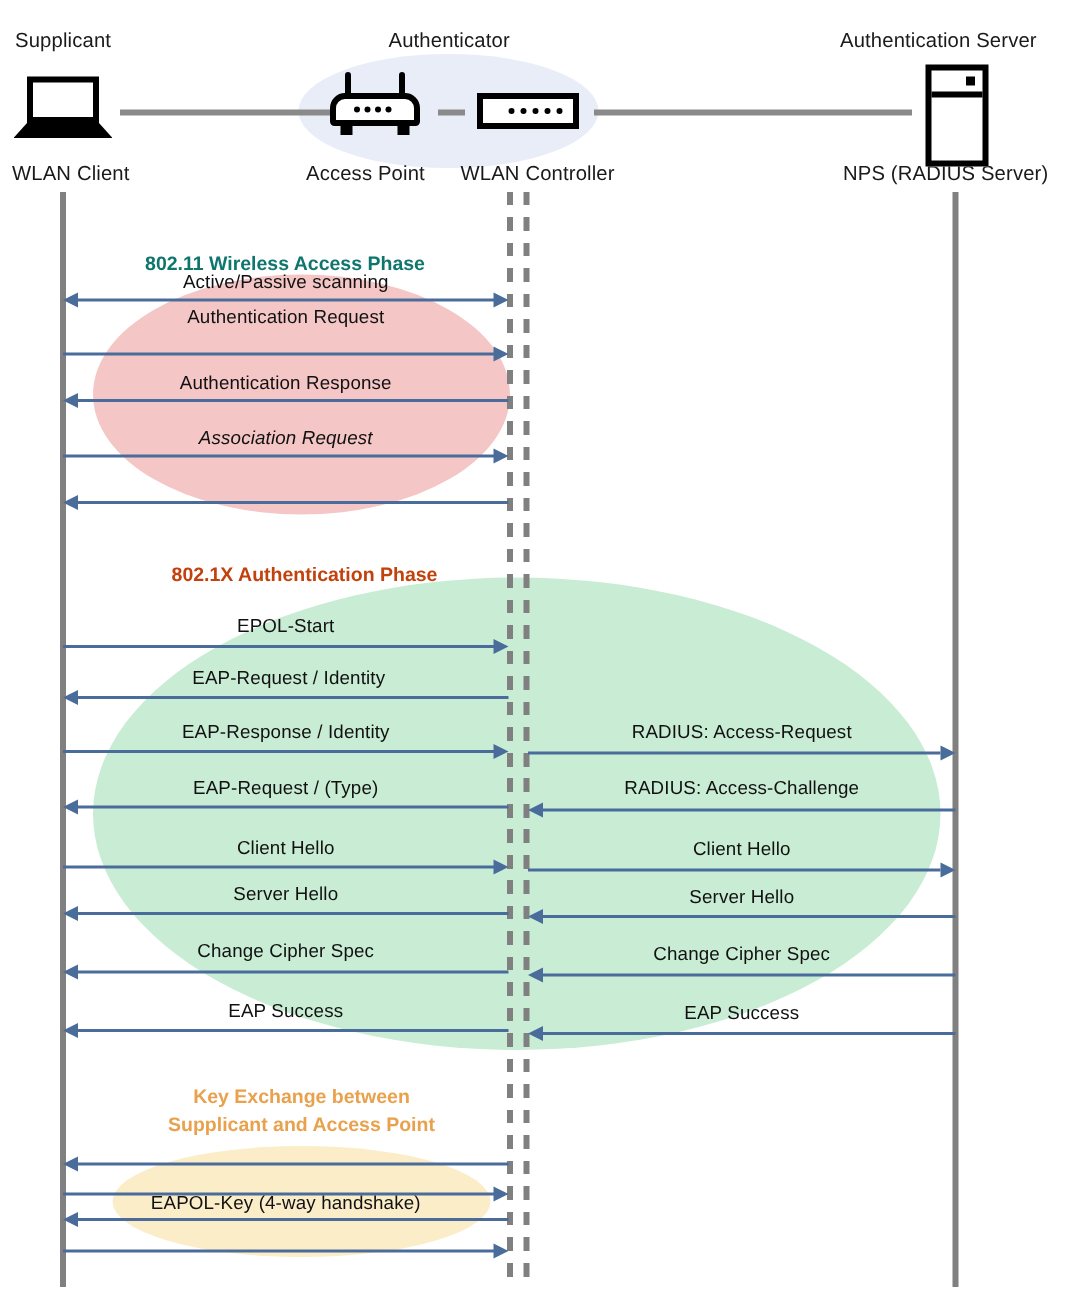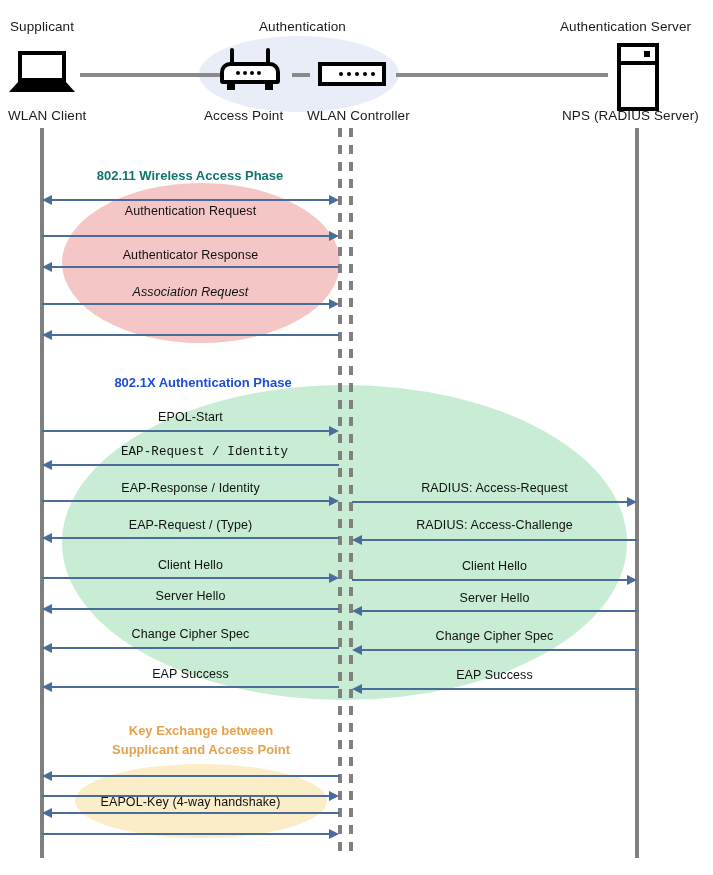--- a/index.html
+++ b/index.html
@@ -171,21 +171,21 @@
   }
 </style>
 </head>
 <body>
 
 <div id="canvas">
 
   <div class="auth-blob"></div>
 
   <div class="role-title" style="left:10px;  top:19px;">Supplicant</div>
-  <div class="role-title" style="left:259px; top:19px;">Authentication</div>
+  <div class="role-title" style="left:259px; top:19px;">Authenticator</div>
   <div class="role-title" style="left:560px; top:19px;">Authentication Server</div>
 
   <div class="wire" style="left:80px;  top:73px; width:140px;"></div>
   <div class="wire" style="left:292px; top:73px; width:18px;"></div>
   <div class="wire" style="left:396px; top:73px; width:212px;"></div>
 
   <div class="icon" style="left:18px; top:51px; width:66px; height:42px;">
     <div class="laptop-screen"></div>
     <div class="laptop-base"></div>
   </div>
@@ -230,44 +230,45 @@
   <div class="phase-ellipse" style="left:62px; top:385px; width:565px; height:315px; background:#c8ecd4;"></div>
   <div class="phase-ellipse" style="left:75px; top:764px; width:252px; height:74px; background:#fcedc9;"></div>
 
   <div class="lifeline" style="left:40px; top:128px; height:730px;"></div>
   <div class="lifeline-dash" style="left:338px; top:128px; height:730px;"></div>
   <div class="lifeline-dash" style="left:349px; top:128px; height:730px;"></div>
   <div class="lifeline" style="left:635px; top:128px; height:730px;"></div>
 
   <div class="phase-title" style="left:88px; top:146px; width:204px; color:#0f766e;margin-top:20px;">802.11 Wireless Access Phase</div>
 
-  <div class="phase-title" style="left:103px; top:373px; width:200px; color:#1d4ed8;">802.1X Authentication Phase</div>
+  <div class="phase-title" style="left:103px; top:373px; width:200px; color:#c2410c;">802.1X Authentication Phase</div>
 
   <div class="phase-title" style="left:76px; top:721px; width:250px; color:#e8a14c;">
     <div>Key Exchange between</div>
     <div>Supplicant and Access Point</div>
   </div>
 
   <div class="msg" style="left:42px; top:199px; width:297px;">
     <div class="msg-line" style="left:9px; width:279px;"></div>
     <div class="head head-l" style="left:0;"></div>
     <div class="head head-r" style="right:0;"></div>
   </div>
+  <div class="msg-label" style="left:42px; top:181px; width:297px;">Active/Passive scanning</div>
 
   <div class="msg" style="left:42px; top:235px; width:297px;">
     <div class="msg-line" style="left:0; width:288px;"></div>
     <div class="head head-r" style="right:0;"></div>
   </div>
   <div class="msg-label" style="left:42px; top:204px; width:297px;">Authentication Request</div>
 
   <div class="msg" style="left:42px; top:266px; width:297px;">
     <div class="msg-line" style="left:9px; width:288px;"></div>
     <div class="head head-l" style="left:0;"></div>
   </div>
-  <div class="msg-label" style="left:42px; top:248px; width:297px;">Authenticator Response</div>
+  <div class="msg-label" style="left:42px; top:248px; width:297px;">Authentication Response</div>
 
   <div class="msg" style="left:42px; top:303px; width:297px;">
     <div class="msg-line" style="left:0; width:288px;"></div>
     <div class="head head-r" style="right:0;"></div>
   </div>
   <div class="msg-label" style="left:42px; top:285px; width:297px;font-style:italic;">Association Request</div>
 
   <div class="msg" style="left:42px; top:334px; width:297px;">
     <div class="msg-line" style="left:9px; width:288px;"></div>
     <div class="head head-l" style="left:0;"></div>
@@ -276,21 +277,21 @@
   <div class="msg" style="left:42px; top:430px; width:297px;">
     <div class="msg-line" style="left:0; width:288px;"></div>
     <div class="head head-r" style="right:0;"></div>
   </div>
   <div class="msg-label" style="left:42px; top:410px; width:297px;">EPOL-Start</div>
 
   <div class="msg" style="left:42px; top:464px; width:297px;">
     <div class="msg-line" style="left:9px; width:288px;"></div>
     <div class="head head-l" style="left:0;"></div>
   </div>
-  <div class="msg-label" style="left:56px; top:445px; width:297px;font-family:Liberation Mono, monospace;">EAP-Request / Identity</div>
+  <div class="msg-label" style="left:44px; top:445px; width:297px;">EAP-Request / Identity</div>
 
   <div class="msg" style="left:42px; top:500px; width:297px;">
     <div class="msg-line" style="left:0; width:288px;"></div>
     <div class="head head-r" style="right:0;"></div>
   </div>
   <div class="msg-label" style="left:42px; top:481px; width:297px;">EAP-Response / Identity</div>
 
   <div class="msg" style="left:352px; top:501px; width:285px;">
     <div class="msg-line" style="left:0; width:275px;"></div>
     <div class="head head-r" style="right:0;"></div>

